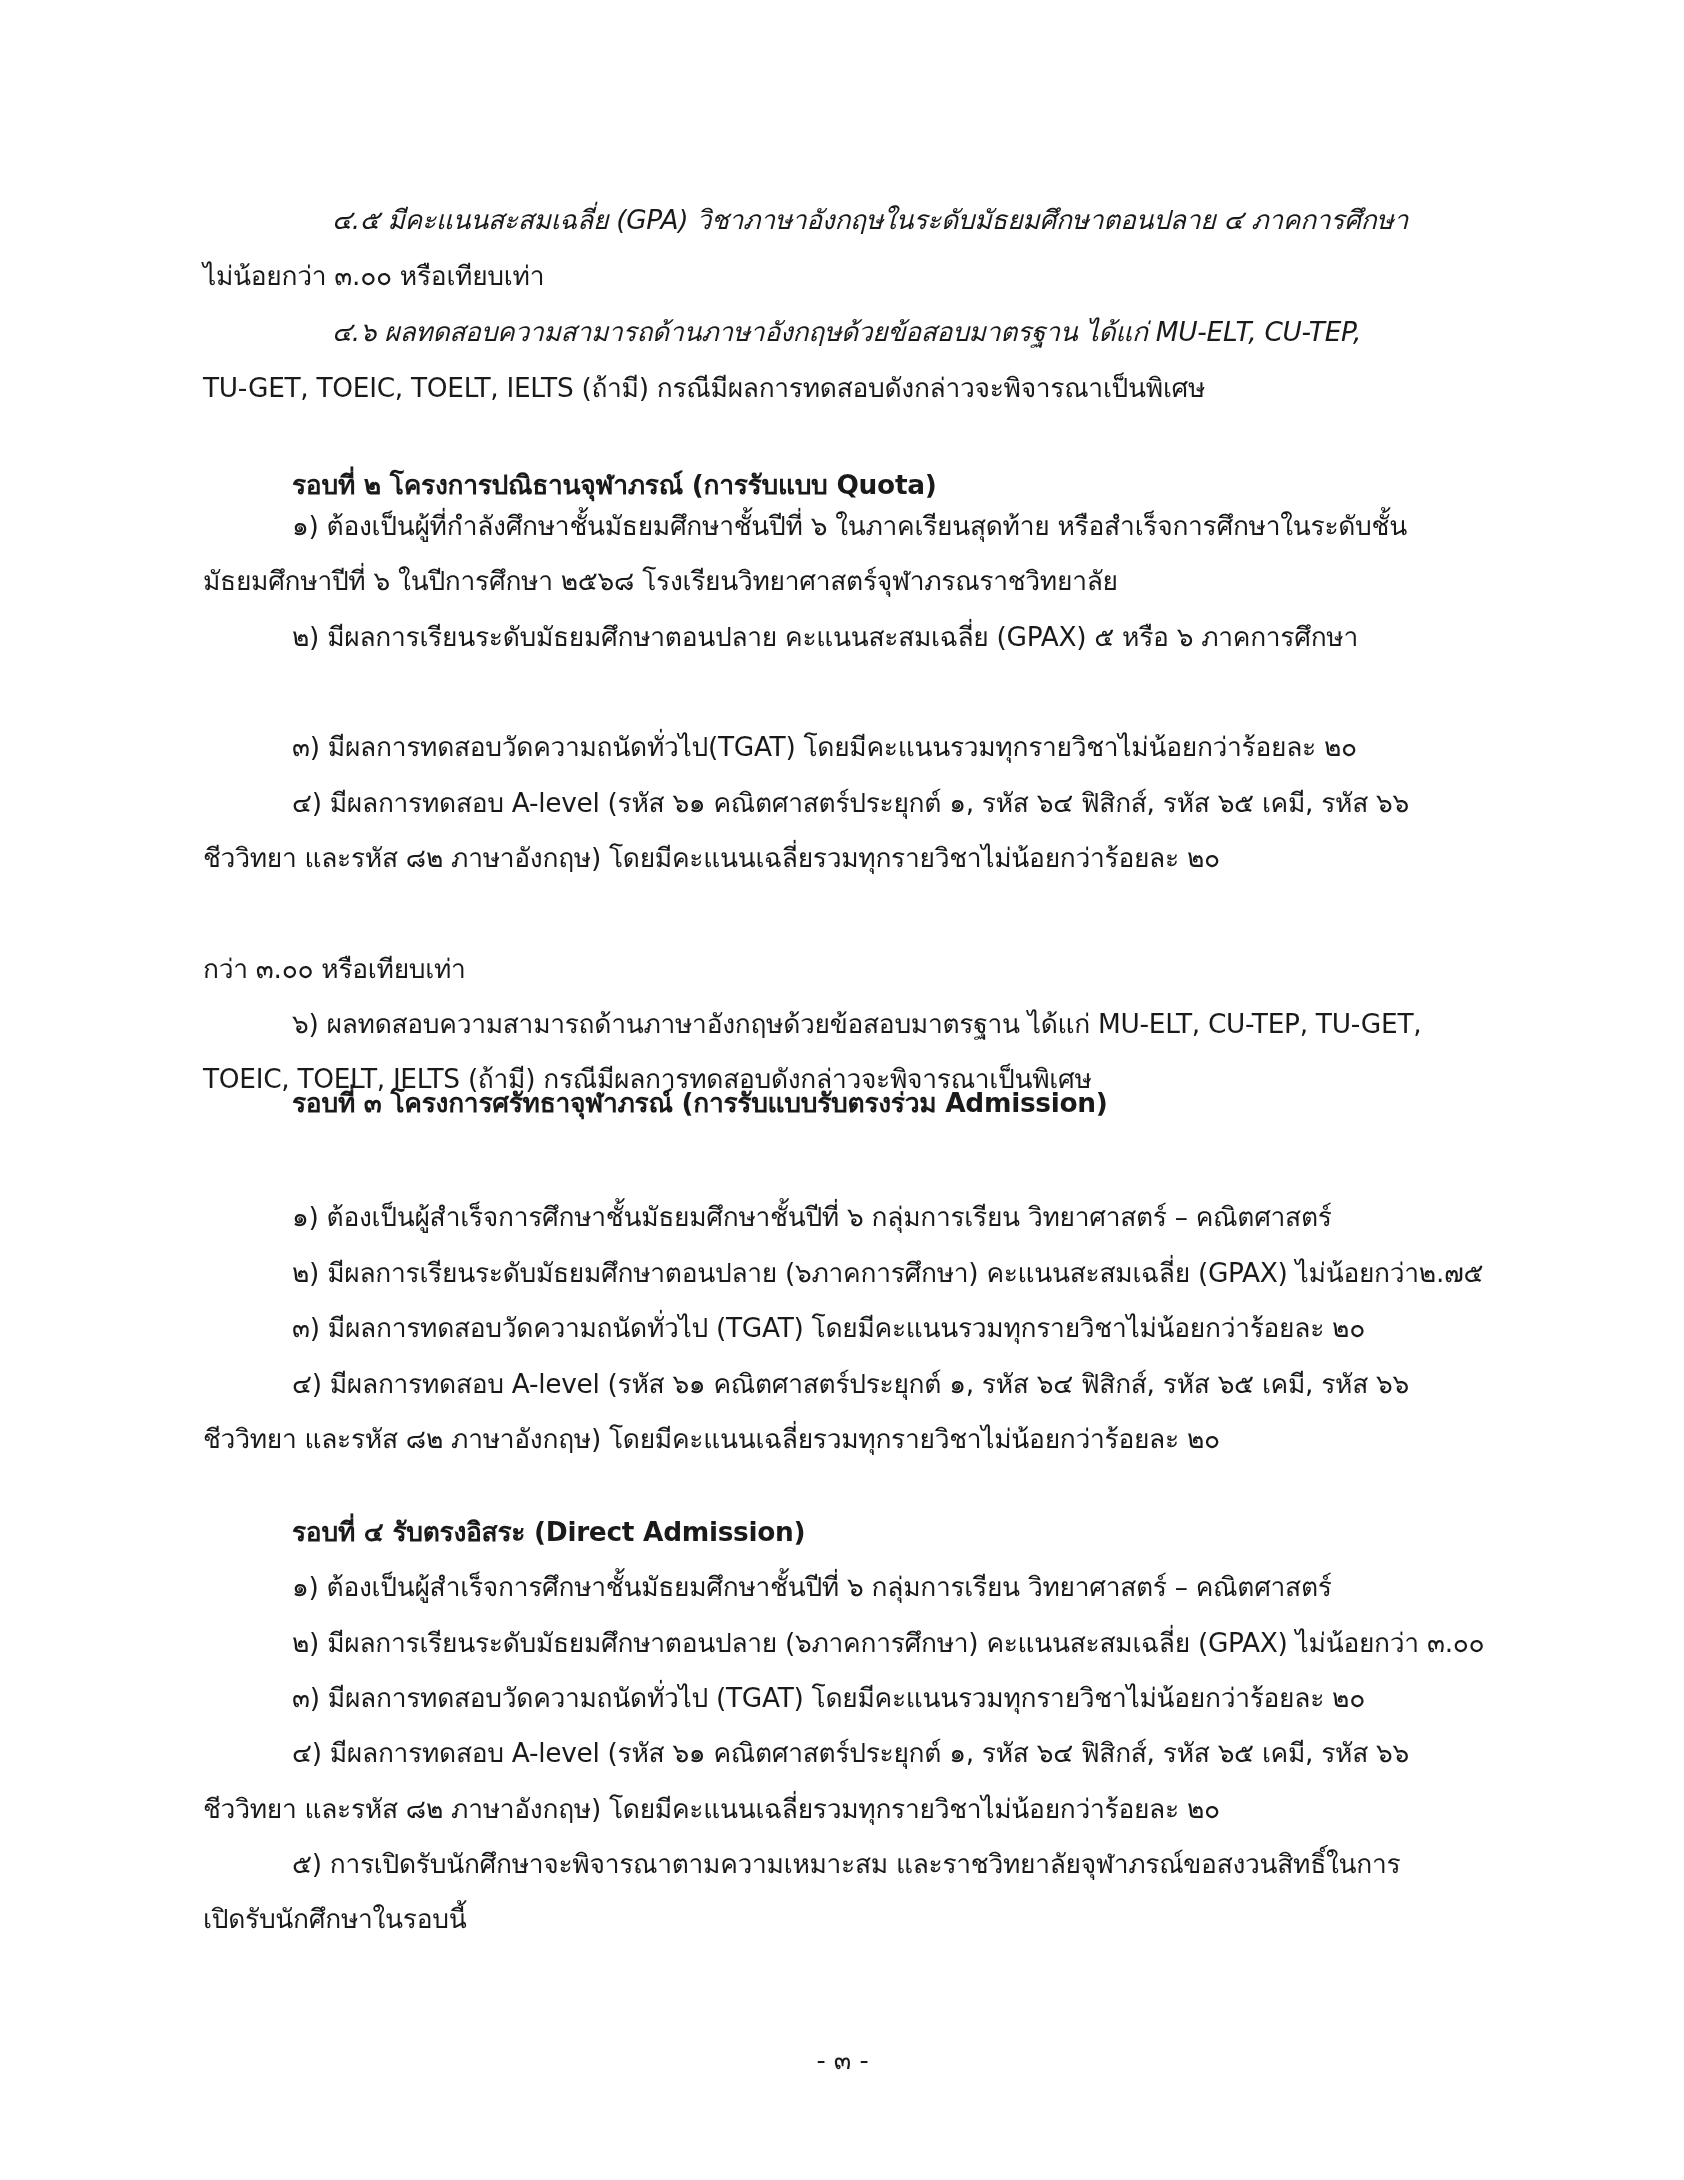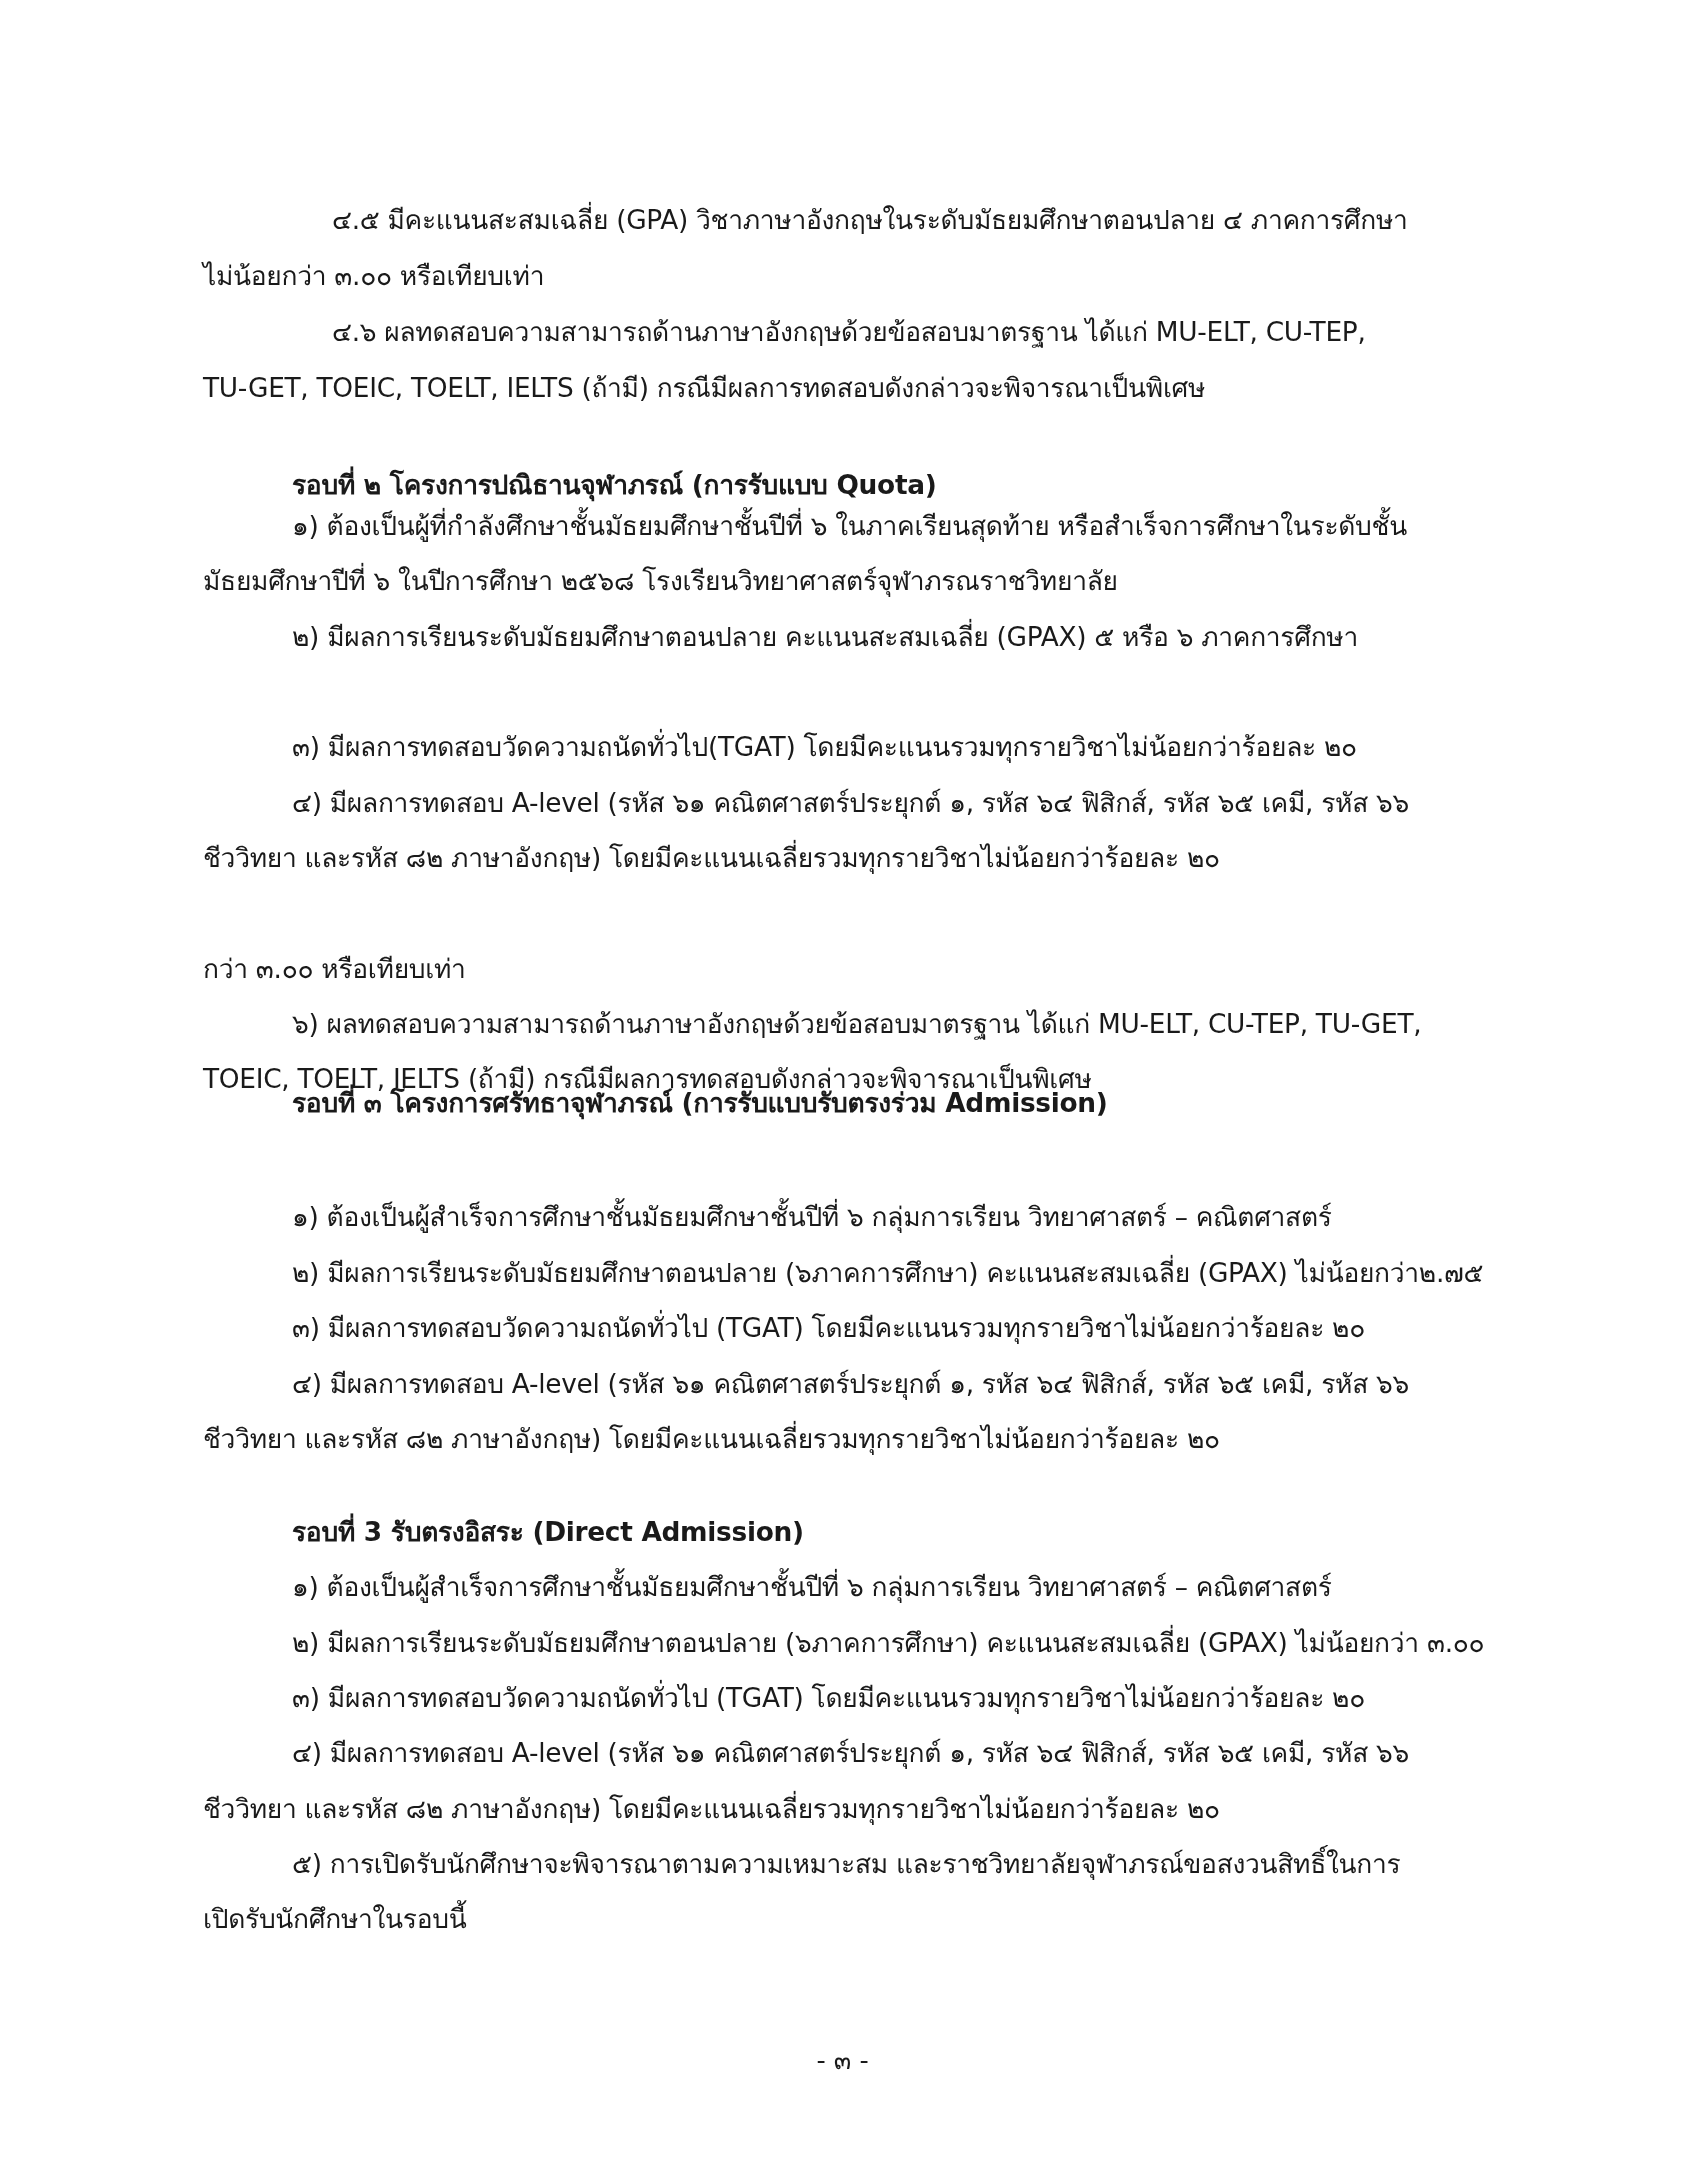--- a/index.html
+++ b/index.html
@@ -2,21 +2,21 @@
 <html style="font-size:13.6px"><head>
 <meta charset="utf-8">
 <style>
   html, body { margin: 0; padding: 0; background: #ffffff; }
   body { width: 1685px; height: 2181px; position: relative; overflow: hidden;
          font-family: "DejaVu Sans", "Liberation Sans", sans-serif; color: #1a1a1a; }
   .page { position: absolute; left: 0; top: 0; width: 1685px; height: 2181px; }
   .ln { position: absolute; font-size: 26.4px; line-height: 37px; white-space: nowrap;
         letter-spacing: -0.3px; }
   .ind { left: 292px; }
-  .ind2 { left: 332px; }
+  .ind2 { left: 332px; font-style: italic; }
   .flush { left: 175px; margin-left: 28px; }
   .head { font-weight: bold; }
   .pnum { position: absolute; left: 0; width: 1685px; text-align: center; font-size: 25.6px; }
 </style>
 </head>
 <body>
 
 <div class="page">
 
   <div class="ln ind2" style="top:201px">๔.๕ มีคะแนนสะสมเฉลี่ย (GPA) วิชาภาษาอังกฤษในระดับมัธยมศึกษาตอนปลาย ๔ ภาคการศึกษา</div>
@@ -35,21 +35,21 @@
   <div class="ln ind" style="top:1005px">๖) ผลทดสอบความสามารถด้านภาษาอังกฤษด้วยข้อสอบมาตรฐาน ได้แก่ MU-ELT, CU-TEP, TU-GET,</div>
   <div class="ln flush" style="top:1060px">TOEIC, TOELT, IELTS (ถ้ามี) กรณีมีผลการทดสอบดังกล่าวจะพิจารณาเป็นพิเศษ</div>
 
   <div class="ln ind head" style="top:1084px">รอบที่ ๓ โครงการศรัทธาจุฬาภรณ์ (การรับแบบรับตรงร่วม Admission)</div>
   <div class="ln ind" style="top:1198px">๑) ต้องเป็นผู้สำเร็จการศึกษาชั้นมัธยมศึกษาชั้นปีที่ ๖ กลุ่มการเรียน วิทยาศาสตร์ – คณิตศาสตร์</div>
   <div class="ln ind" style="top:1254px">๒) มีผลการเรียนระดับมัธยมศึกษาตอนปลาย  (๖ภาคการศึกษา)  คะแนนสะสมเฉลี่ย (GPAX) ไม่น้อยกว่า๒.๗๕</div>
   <div class="ln ind" style="top:1309px">๓) มีผลการทดสอบวัดความถนัดทั่วไป (TGAT) โดยมีคะแนนรวมทุกรายวิชาไม่น้อยกว่าร้อยละ ๒๐</div>
   <div class="ln ind" style="top:1365px">๔) มีผลการทดสอบ A-level (รหัส ๖๑ คณิตศาสตร์ประยุกต์ ๑, รหัส ๖๔ ฟิสิกส์, รหัส ๖๕ เคมี, รหัส ๖๖</div>
   <div class="ln flush" style="top:1420px">ชีววิทยา และรหัส ๘๒ ภาษาอังกฤษ) โดยมีคะแนนเฉลี่ยรวมทุกรายวิชาไม่น้อยกว่าร้อยละ ๒๐</div>
 
-  <div class="ln ind head" style="top:1513px">รอบที่ 3  รับตรงอิสระ  (Direct Admission)</div>
+  <div class="ln ind head" style="top:1513px">รอบที่ ๔  รับตรงอิสระ  (Direct Admission)</div>
   <div class="ln ind" style="top:1568px">๑) ต้องเป็นผู้สำเร็จการศึกษาชั้นมัธยมศึกษาชั้นปีที่ ๖ กลุ่มการเรียน วิทยาศาสตร์ – คณิตศาสตร์</div>
   <div class="ln ind" style="top:1624px">๒) มีผลการเรียนระดับมัธยมศึกษาตอนปลาย (๖ภาคการศึกษา) คะแนนสะสมเฉลี่ย (GPAX)  ไม่น้อยกว่า ๓.๐๐</div>
   <div class="ln ind" style="top:1679px">๓) มีผลการทดสอบวัดความถนัดทั่วไป (TGAT) โดยมีคะแนนรวมทุกรายวิชาไม่น้อยกว่าร้อยละ ๒๐</div>
   <div class="ln ind" style="top:1734px">๔) มีผลการทดสอบ A-level (รหัส ๖๑ คณิตศาสตร์ประยุกต์ ๑, รหัส ๖๔ ฟิสิกส์, รหัส ๖๕ เคมี, รหัส ๖๖</div>
   <div class="ln flush" style="top:1790px">ชีววิทยา และรหัส ๘๒ ภาษาอังกฤษ) โดยมีคะแนนเฉลี่ยรวมทุกรายวิชาไม่น้อยกว่าร้อยละ ๒๐</div>
   <div class="ln ind" style="top:1845px">๕) การเปิดรับนักศึกษาจะพิจารณาตามความเหมาะสม และราชวิทยาลัยจุฬาภรณ์ขอสงวนสิทธิ์ในการ</div>
   <div class="ln flush" style="top:1900px">เปิดรับนักศึกษาในรอบนี้</div>
 
   <div class="pnum" style="top:2040px">- ๓ -</div>
 </div>

